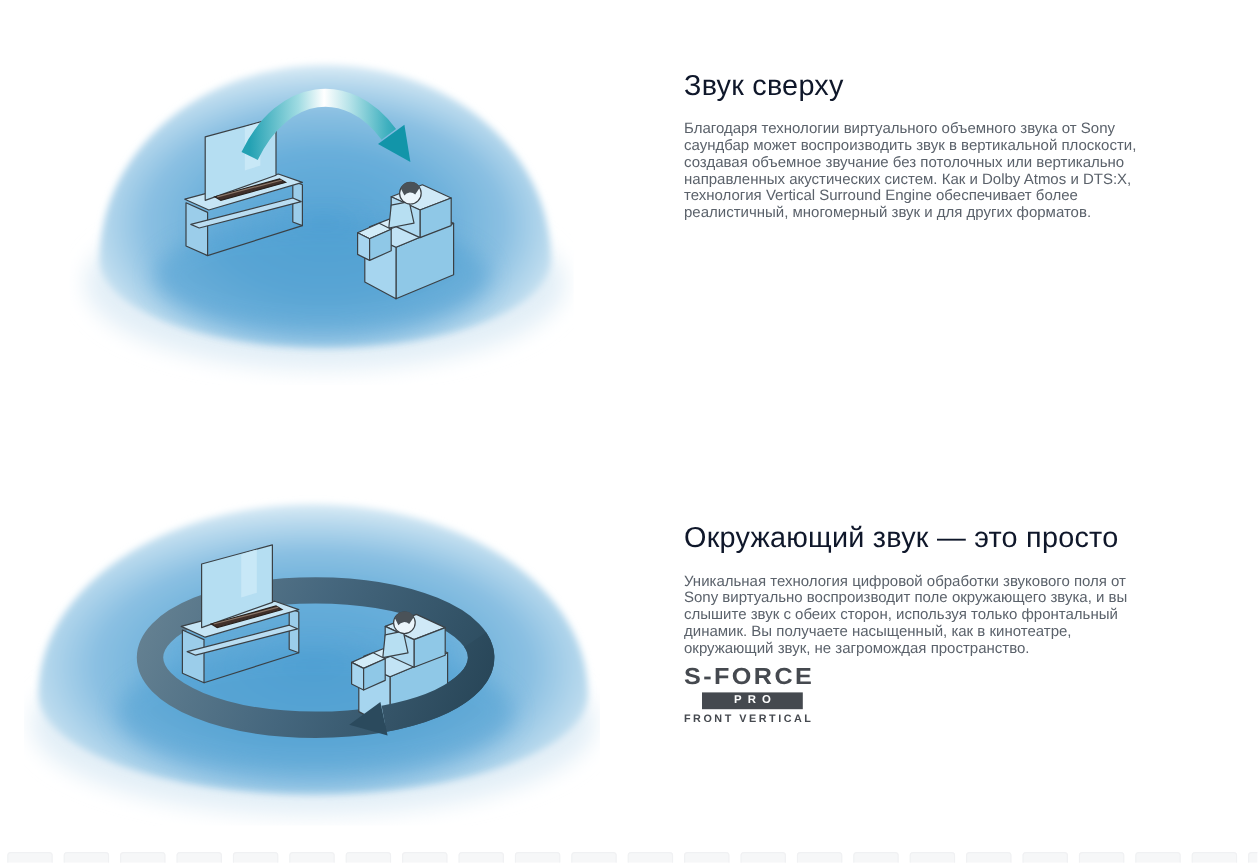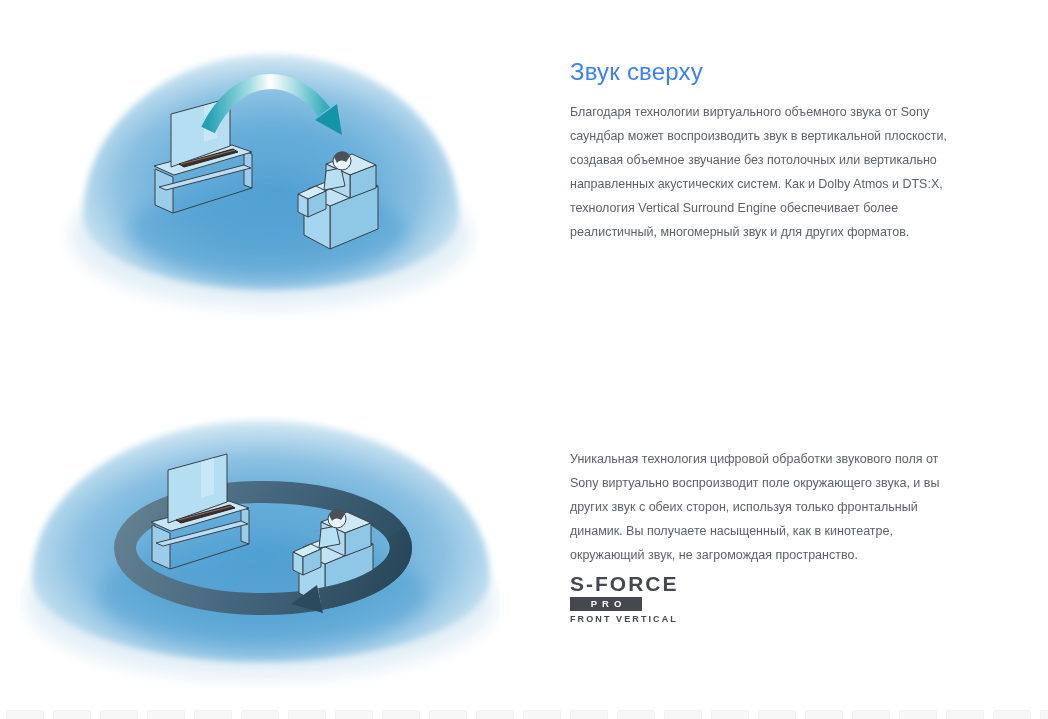--- a/index.html
+++ b/index.html
@@ -9,39 +9,39 @@
     font-family:"Liberation Sans","DejaVu Sans",sans-serif;
   }
   .illo{position:absolute;}
   .illo-1{left:58px;top:36px;}
   .illo-2{left:20px;top:403px;}
   .text-col{position:absolute;width:382px;}
   .text-col-1{left:570px;top:57px;}
   .text-col-2{left:570px;top:434px;}
   .section-title{
     margin:0;font-size:24px;line-height:30px;font-weight:500;
-    color:#3b82f6;letter-spacing:0.2px;
+    color:#0f172a;letter-spacing:0.2px;
   }
   .section-body{
-    margin:13px 0 0 0;font-size:12.5px;line-height:24px;color:#5b626b;
+    margin:13px 0 0 0;font-size:12.5px;line-height:14px;color:#5b626b;
   }
   .logo{color:#45494f;width:-moz-fit-content;width:fit-content;}
   .logo-vertical{margin-top:9px;}
   .logo-sforce{margin-top:7px;}
   .logo-word{
     font-size:21px;font-weight:bold;letter-spacing:2px;line-height:21px;
     transform:scaleY(0.92);transform-origin:left top;
   }
   .logo-sub{
     font-size:9px;font-weight:bold;letter-spacing:2.1px;margin-top:3px;
     white-space:nowrap;
   }
   .pro-badge{
     display:block;background:#45494f;color:#ffffff;
-    width:72px;margin:2px 0 1px 0;padding:1.5px 0 2px 0;
+    width:84px;margin:2px 0 1px 15px;padding:1.5px 0 2px 0;
     font-size:9.5px;font-weight:bold;letter-spacing:5px;text-indent:5px;
     text-align:center;line-height:10px;
   }
   .thumb-strip{
     position:absolute;left:0;bottom:0;width:100%;height:9px;
     display:flex;gap:9px;padding-left:6px;box-sizing:border-box;overflow:hidden;
   }
   .thumb{
     flex:0 0 auto;width:38px;height:14px;background:#f6f7f8;
     border-radius:3px 3px 0 0;box-shadow:inset 0 0 0 1px #f0f1f3;
@@ -149,21 +149,22 @@
       <use href="#couch-g" transform="translate(33,-9)"></use>
 
       <g>
         <path d="M376,130 A138,56 0 0 1 300,196" fill="none" stroke="url(#bandG)" stroke-width="22"></path>
         <polygon points="297,182 303,210 271,201" fill="#2b4a5d"></polygon>
       </g>
     </svg>
   </div>
 
   <div class="text-col text-col-2">
-    <p class="section-body">Уникальная технология цифровой обработки звукового поля от Sony виртуально воспроизводит поле окружающего звука, и вы других звук с обеих сторон, используя только фронтальный динамик. Вы получаете насыщенный, как в кинотеатре, окружающий звук, не загромождая пространство.</p>
+    <h2 class="section-title">Окружающий звук — это просто</h2>
+    <p class="section-body">Уникальная технология цифровой обработки звукового поля от Sony виртуально воспроизводит поле окружающего звука, и вы слышите звук с обеих сторон, используя только фронтальный динамик. Вы получаете насыщенный, как в кинотеатре, окружающий звук, не загромождая пространство.</p>
     <div class="logo logo-sforce">
       <div class="logo-word">S-FORCE</div>
       <span class="pro-badge">PRO</span>
       <div class="logo-sub">FRONT VERTICAL</div>
     </div>
   </div>
 </section>
 
 <div class="thumb-strip">
     <div class="thumb"></div>

